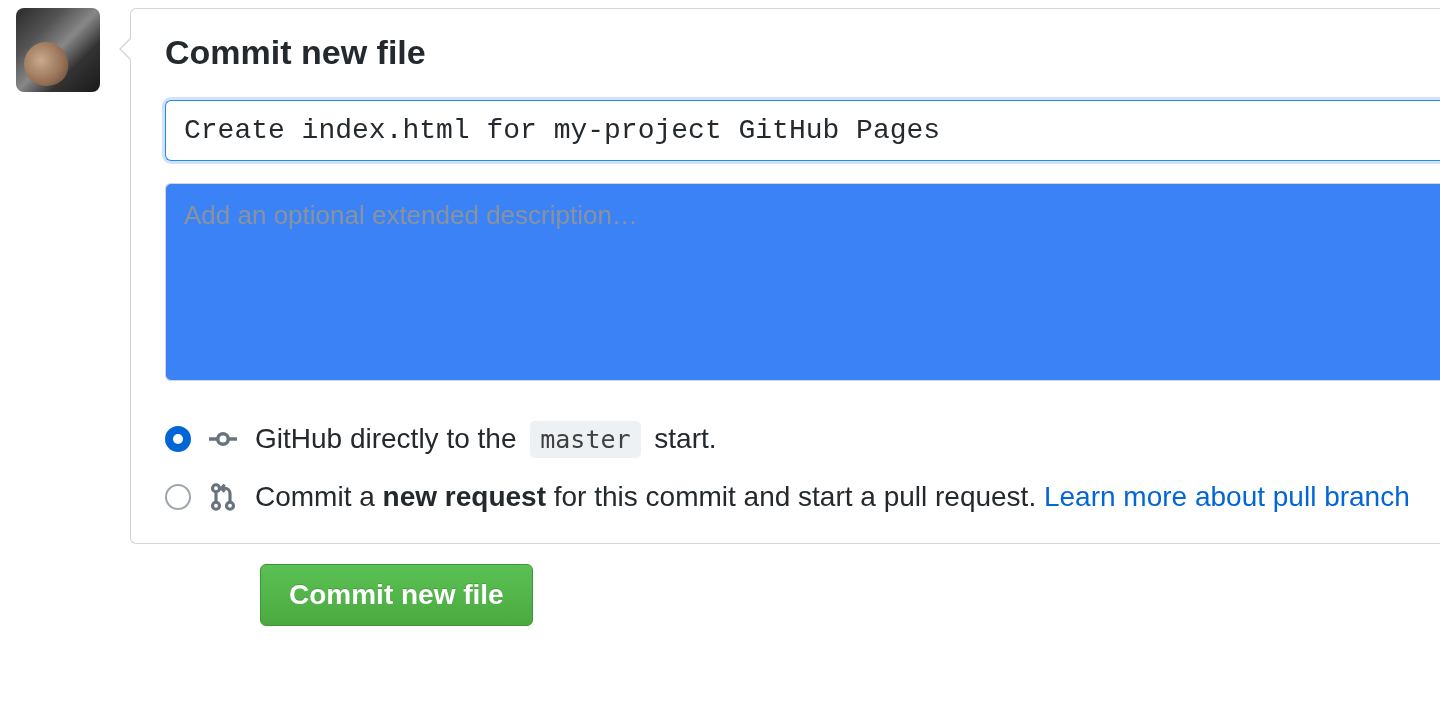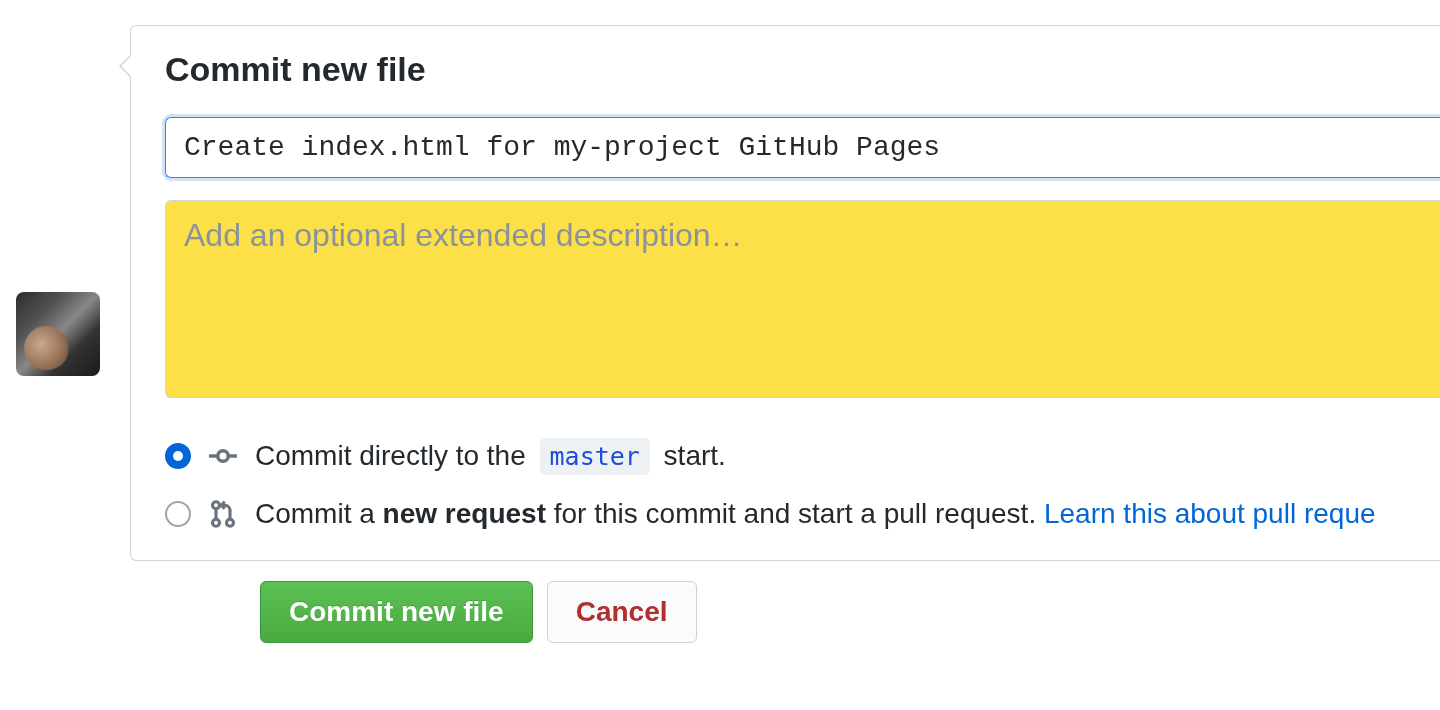--- a/index.html
+++ b/index.html
@@ -6,22 +6,21 @@
   body {
     font-family: -apple-system, BlinkMacSystemFont, "Segoe UI", Helvetica, Arial, sans-serif;
     background: #fff;
     color: #24292e;
     width: 1440px;
     height: 710px;
     overflow: hidden;
   }
   .container {
     display: flex;
-    padding: 25px 0 0 16px;
-    align-items: center;
+    padding: 8px 0 0 16px;
   }
   .avatar {
     width: 84px;
     height: 84px;
     border-radius: 8px;
     background: linear-gradient(135deg, #2b2b2b 0%, #555 30%, #888 50%, #333 70%, #1a1a1a 100%);
     flex-shrink: 0;
     position: relative;
     overflow: hidden;
   }
@@ -84,26 +83,26 @@
     border-radius: 6px 0 0 6px;
     outline: none;
     box-shadow: 0 0 0 3px rgba(3,102,214,0.18);
     color: #24292e;
     font-family: Liberation Mono, monospace;
   }
   .desc-textarea {
     width: 100%;
     height: 198px;
     margin-top: 22px;
-    font-size: 32px;
+    font-size: 26px;
     padding: 16px 18px;
     border: 1px solid #d1d5da;
     border-right: none;
     border-radius: 6px 0 0 6px;
-    background: #fde047;
+    background: #3b82f6;
     color: #24292e;
     resize: none;
     font-family: inherit;
   }
   .desc-textarea::placeholder { color: #8a939d; }
   .options {
     margin-top: 38px;
     display: flex;
     flex-direction: column;
     gap: 26px;
@@ -142,21 +141,21 @@
     width: 28px; height: 28px;
     flex-shrink: 0;
     color: #6a737d;
   }
   .branch-code {
     font-family: "SFMono-Regular", Consolas, monospace;
     background: #eef1f3;
     border-radius: 5px;
     padding: 4px 10px;
     font-size: 25px;
-    color: #1d4ed8;
+    color: #404040;
     margin: 0 6px;
   }
   .bold { font-weight: 600; }
   .link { color: #0366d6; text-decoration: none; }
   .actions {
     margin: 20px 0 0 130px;
     display: flex;
     gap: 14px;
   }
   .btn {
@@ -197,41 +196,40 @@
         <label class="option-row">
           <span class="radio selected"></span>
           <span class="option-icon">
             <svg viewBox="0 0 16 16" width="28" height="28" fill="currentColor">
               <circle cx="8" cy="8" r="3" fill="none" stroke="currentColor" stroke-width="2"></circle>
               <line x1="0" y1="8" x2="5" y2="8" stroke="currentColor" stroke-width="2"></line>
               <line x1="11" y1="8" x2="16" y2="8" stroke="currentColor" stroke-width="2"></line>
             </svg>
           </span>
           <span>
-            <span>Commit directly to the </span><span class="branch-code">master</span><span> start.</span>
+            <span>GitHub directly to the </span><span class="branch-code">master</span><span> start.</span>
           </span>
         </label>
 
         <label class="option-row">
           <span class="radio unselected"></span>
           <span class="option-icon">
             <svg viewBox="0 0 16 16" width="28" height="28" fill="none" stroke="currentColor" stroke-width="1.8">
               <circle cx="4" cy="3" r="2"></circle>
               <circle cx="4" cy="13" r="2"></circle>
               <circle cx="12" cy="13" r="2"></circle>
               <line x1="4" y1="5" x2="4" y2="11"></line>
               <path d="M12 11 V6 a3 3 0 0 0 -3 -3 H7"></path>
               <path d="M9 1 L7 3 L9 5" fill="none"></path>
             </svg>
           </span>
           <span>
-            <span>Commit a </span><span class="bold">new request</span><span> for this commit and start a pull request. </span><a href="#" class="link">Learn this about pull reque</a>
+            <span>Commit a </span><span class="bold">new request</span><span> for this commit and start a pull request. </span><a href="#" class="link">Learn more about pull branch</a>
           </span>
         </label>
       </div>
     </div>
 
     <div class="actions">
       <button class="btn btn-primary">Commit new file</button>
-      <button class="btn btn-secondary">Cancel</button>
     </div>
   </div>
 </div>
 
 </body></html>

